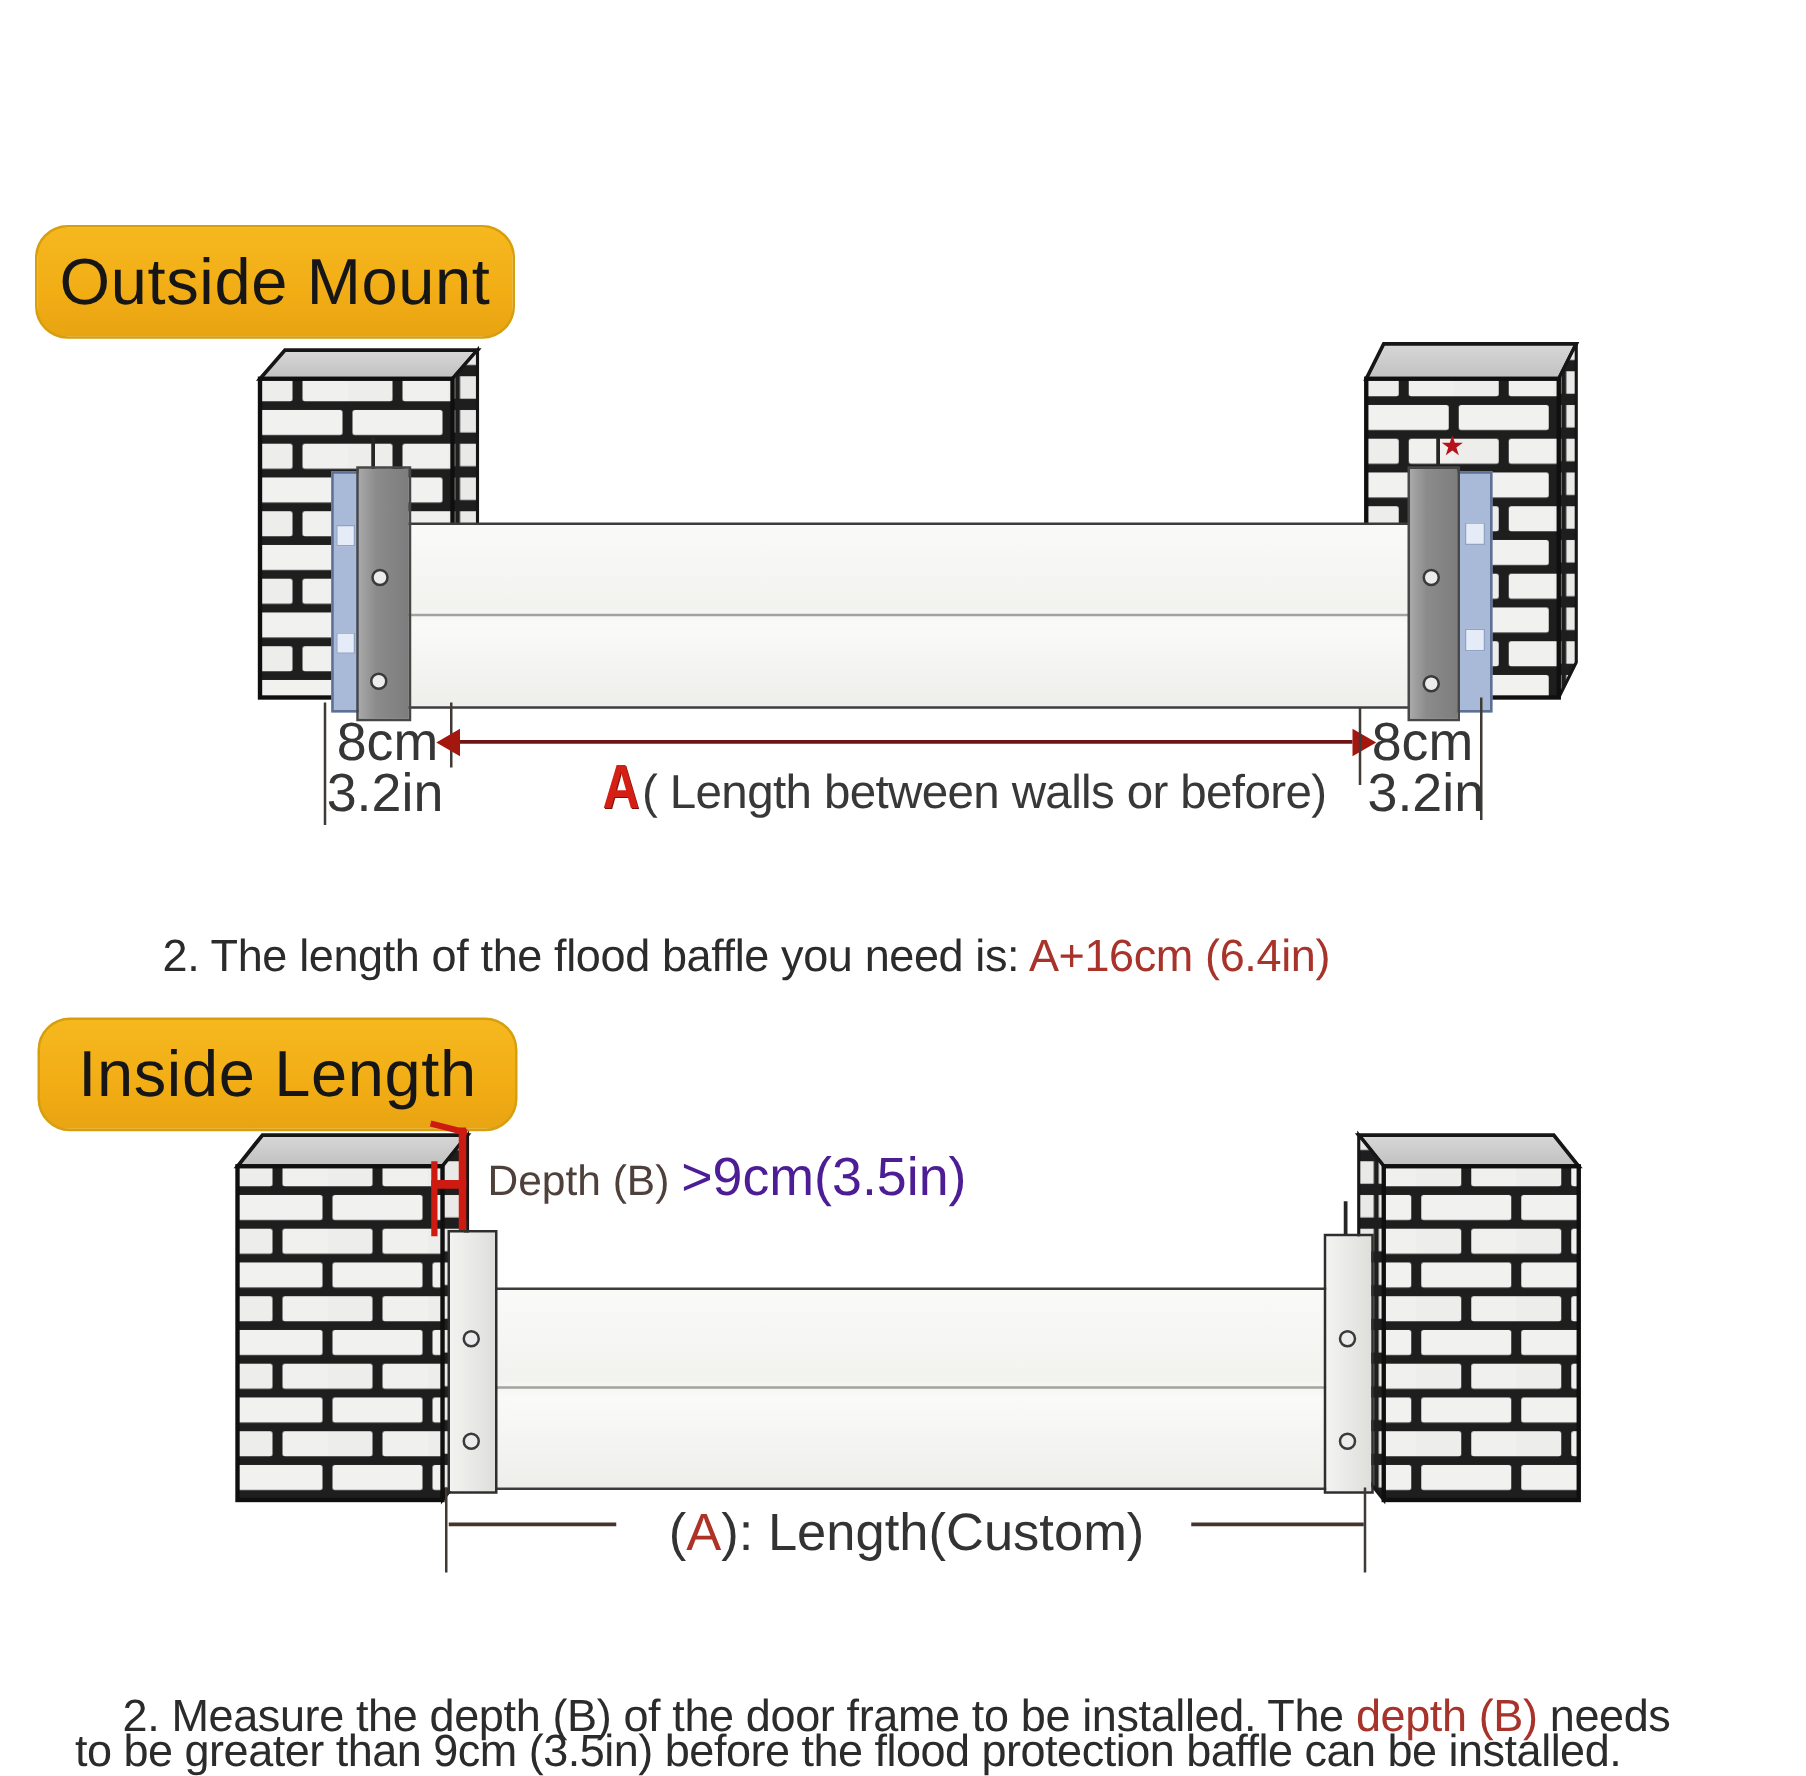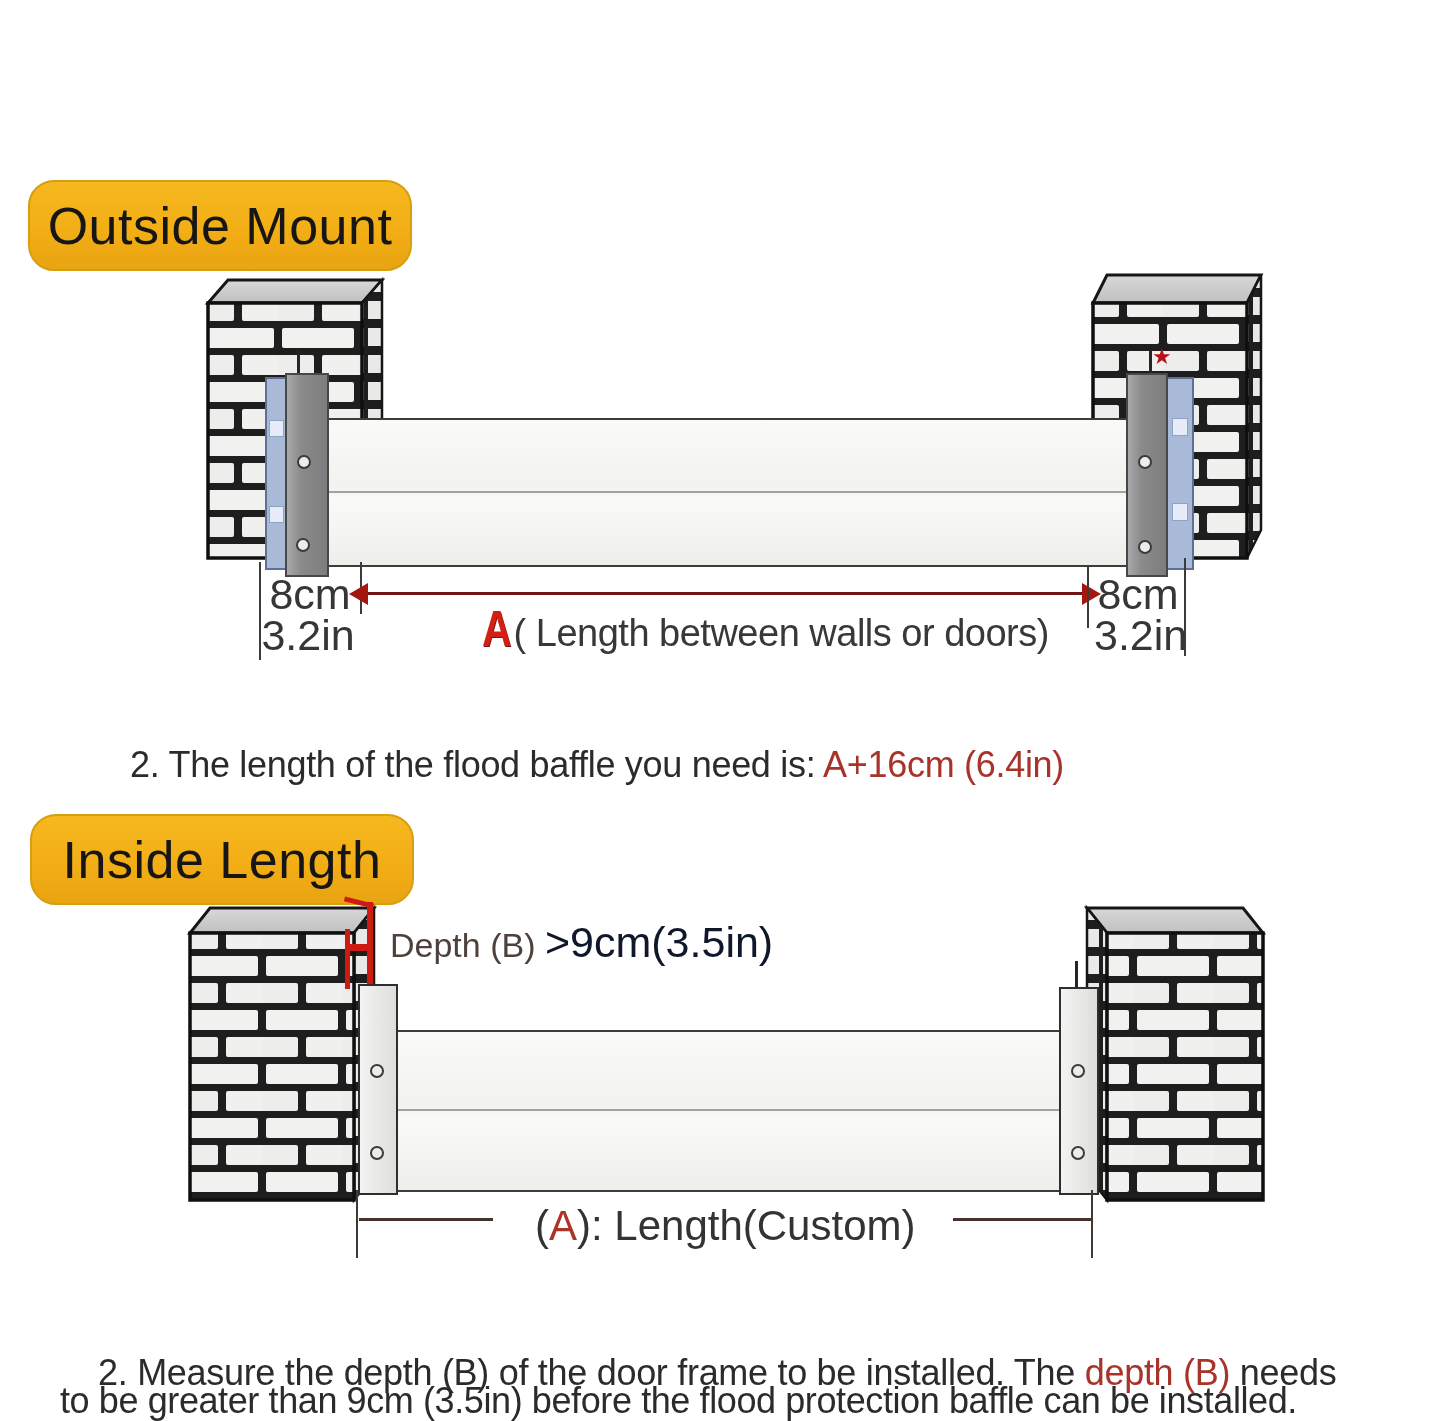--- a/index.html
+++ b/index.html
@@ -66,21 +66,21 @@
         border-top:11px solid transparent;border-bottom:11px solid transparent;
         border-left:19px solid #a3170f;}
 
   .dim-label{position:absolute;font-size:43px;color:#363636;text-align:center;z-index:9;white-space:nowrap;}
   .span-label{position:absolute;white-space:nowrap;z-index:9;color:#383838;font-size:38px;letter-spacing:-0.5px;}
   .span-label .big-a{display:inline-block;font-size:50px;font-weight:bold;color:var(--bright-red);
                      transform:scaleX(0.82);transform-origin:left bottom;margin-right:-4px;
                      text-shadow:1px 1px 0 #7d0f0b;}
   .depth-text{position:absolute;white-space:nowrap;z-index:9;}
   .depth-text .dlabel{font-size:34px;color:#4e403b;}
-  .depth-text .dvalue{font-size:43px;color:#0f172a;}
+  .depth-text .dvalue{font-size:43px;color:#4c1d95;}
 
   .custom-label{position:absolute;white-space:nowrap;z-index:9;font-size:42px;color:#333;}
   .custom-label .red-a{color:#ad3327;}
 
   
   .step{position:absolute;white-space:nowrap;font-size:36px;color:#2b2b2b;letter-spacing:-0.3px;z-index:9;}
   .step .red{color:#a8332a;}
   .step .red-a{color:#a23a2e;}
 
   .star-icon{position:absolute;color:#b5121c;font-size:22px;z-index:9;line-height:1;}
@@ -147,21 +147,21 @@
   <div class="screw" style="left:1138px;top:455px;"></div>
   <div class="screw" style="left:1138px;top:540px;"></div>
 
   <div class="tick" style="left:259px;top:562px;height:98px;"></div>
   <div class="tick" style="left:360px;top:562px;height:52px;"></div>
   <div class="dim-label" style="left:262px;top:570px;width:96px;">8cm</div>
   <div class="dim-label" style="left:256px;top:611px;width:104px;">3.2in</div>
 
   <div class="arrow-line" style="left:368px;top:592px;width:714px;"></div>
   <div class="span-label" style="left:482px;top:600px;">
-    <span class="big-a">A</span><span>( Length between walls or doors)</span>
+    <span class="big-a">A</span><span>( Length between walls or before)</span>
   </div>
 
   <div class="tick" style="left:1087px;top:566px;height:62px;"></div>
   <div class="tick" style="left:1184px;top:558px;height:98px;"></div>
   <div class="dim-label" style="left:1094px;top:570px;width:88px;">8cm</div>
   <div class="dim-label" style="left:1094px;top:611px;width:92px;">3.2in</div>
 
   <div class="step" style="left:130px;top:744px;">
     <span>2. The length of the flood baffle you need is: </span><span class="red">A+16cm (6.4in)</span>
   </div>

